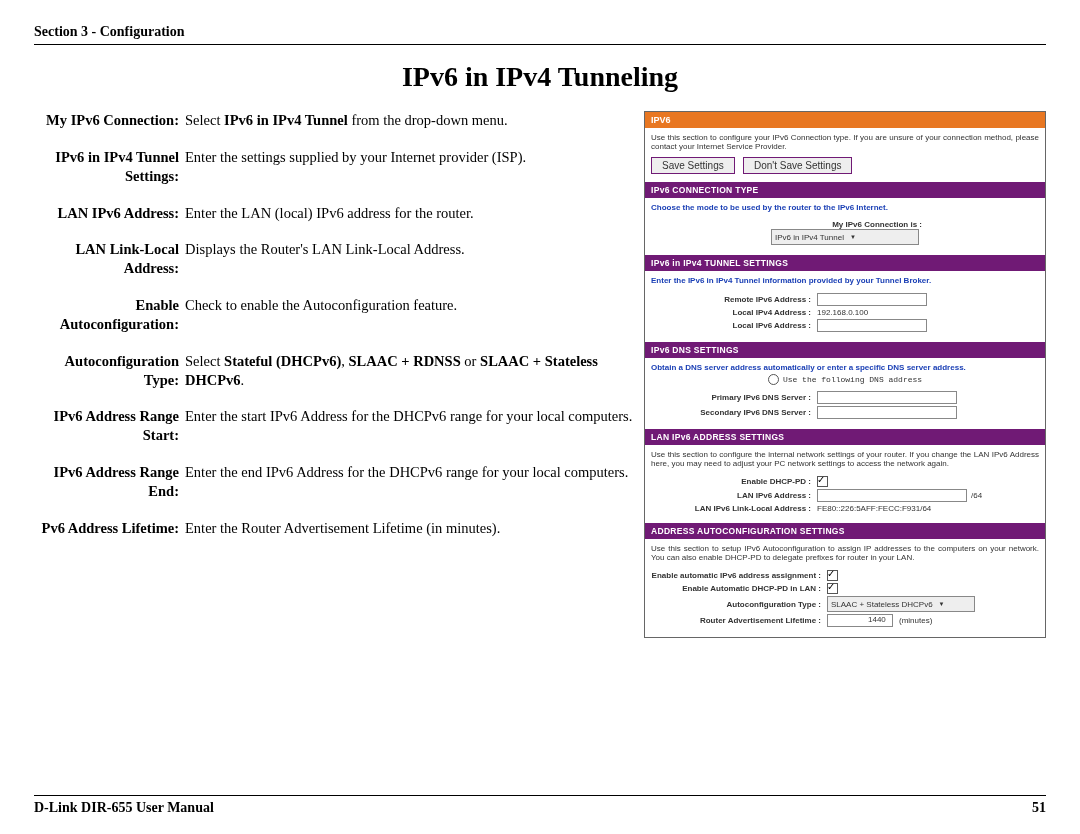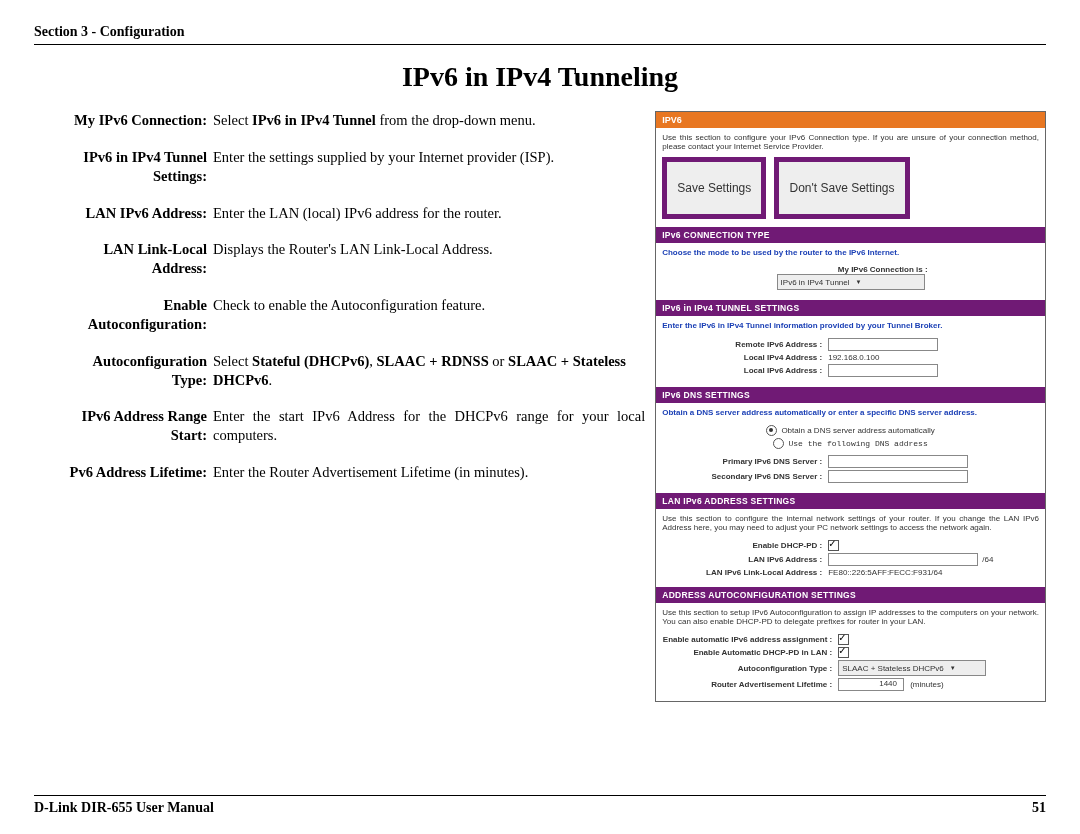--- a/index.html
+++ b/index.html
@@ -1,35 +1,35 @@
 <!DOCTYPE html>
 <html><head>
 <meta charset="utf-8">
 <style>
   body { margin:0; padding:0; font-family: Georgia, 'Times New Roman', serif; background:#fff; color:#000; }
   .page { width:1080px; height:834px; position:relative; box-sizing:border-box; padding:24px 34px 18px 34px; }
   .rule { border:none; border-top:1px solid #000; margin:0; }
   .section-header { font-size:14px; font-weight:bold; padding-bottom:4px; }
   .page-title { text-align:center; font-size:28px; font-weight:bold; margin:16px 0 18px 0; }
-  .content { display:flex; gap:10px;margin-left:28px; }
+  .content { display:flex; gap:10px; }
   .left { width:600px; }
   .right { width:400px; border:1px solid #666; font-family: Verdana, Arial, sans-serif; font-size:8px; color:#000; }
   .defs { font-size:14.5px; line-height:1.3; }
   .drow { display:flex; margin-bottom:18px; }
   .dterm { width:145px; text-align:right; font-weight:bold; padding-right:6px; }
   .ddesc { flex:1; text-align:left; }
   .drow.justify .ddesc { text-align:justify; }
   .footer { position:absolute; left:34px; right:34px; bottom:18px; }
   .footer-line { display:flex; justify-content:space-between; font-size:14px; font-weight:bold; padding-top:4px; }
   
   .r-hdr-orange { background:#e87722; color:#fff; font-weight:bold; padding:3px 6px; font-size:9px; }
   .r-body { padding:5px 6px 8px 6px; font-size:8px; color:#333; }
   .r-hdr-black { background:#701a75; color:#fff; font-weight:bold; padding:3px 6px; font-size:8.5px; letter-spacing:0.3px; }
   .r-blue { color:#1a3fb5; font-weight:bold; font-size:8px; }
-  .r-btn { display:inline-block; border:5px solid #701a75; background:#eee; font-size:12px; padding:19px 10px; margin-right:6px; font-family:Arial,sans-serif; }
+  .r-btn { display:inline-block; border:1px solid #701a75; background:#eee; font-size:10px; padding:2px 10px; margin-right:6px; font-family:Arial,sans-serif; }
   .r-field-row { display:flex; align-items:center; margin:2px 0; }
   .r-field-lbl { width:160px; text-align:right; font-weight:bold; font-size:8px; padding-right:6px; }
   .r-input { border:1px solid #888; background:#fff; height:13px; width:110px; font-size:8px; padding:0 3px; display:inline-block; box-sizing:border-box; }
   .r-select { border:1px solid #888; background:#eee; height:14px; font-size:8px; padding:0 3px; display:inline-flex; align-items:center; gap:6px; }
   .r-select::after { content:"▼"; font-size:6px; color:#333; }
   .r-radio { display:inline-block; width:9px; height:9px; border:1px solid #555; border-radius:50%; margin-right:4px; vertical-align:middle; position:relative; }
   .r-radio.checked::after { content:""; position:absolute; left:1.5px; top:1.5px; width:4px; height:4px; background:#333; border-radius:50%; }
   .r-check { display:inline-block; width:9px; height:9px; border:1px solid #555; background:#fff; position:relative; vertical-align:middle; }
   .r-check.checked::after { content:"✓"; position:absolute; left:-1px; top:-3px; font-size:10px; color:#000; }
   b { font-weight:bold; }
@@ -66,20 +66,24 @@
           <div class="ddesc">Check to enable the Autoconfiguration feature.</div>
         </div>
         <div class="drow">
           <div class="dterm">Autoconfiguration Type:</div>
           <div class="ddesc"><span>Select </span><b>Stateful (DHCPv6)</b><span>, </span><b>SLAAC + RDNSS</b><span> or </span><b>SLAAC + Stateless DHCPv6</b><span>.</span></div>
         </div>
         <div class="drow justify">
           <div class="dterm">IPv6 Address Range Start:</div>
           <div class="ddesc">Enter the start IPv6 Address for the DHCPv6 range for your local computers.</div>
         </div>
+        <div class="drow justify">
+          <div class="dterm">IPv6 Address Range End:</div>
+          <div class="ddesc">Enter the end IPv6 Address for the DHCPv6 range for your local computers.</div>
+        </div>
         <div class="drow">
           <div class="dterm">Pv6 Address Lifetime:</div>
           <div class="ddesc">Enter the Router Advertisement Lifetime (in minutes).</div>
         </div>
       </div>
     </div>
 
     <div class="right">
       <div class="r-hdr-orange">IPV6</div>
       <div class="r-body">
@@ -112,23 +116,20 @@
             <span>192.168.0.100</span>
           </div>
         <div class="r-field-row">
             <div class="r-field-lbl">Local IPv6 Address :</div>
             <span class="r-input"></span>
           </div>
       </div>
       <div class="r-hdr-black">IPv6 DNS SETTINGS</div>
       <div class="r-body">
         <div class="r-blue">Obtain a DNS server address automatically or enter a specific DNS server address.</div>
-        <div style="text-align:center; margin:8px 0 2px 0;">
-          <span class="r-radio checked"></span><span>Obtain a DNS server address automatically</span>
-        </div>
         <div style="text-align:center; margin:2px 0 6px 0;font-family:Liberation Mono, monospace;">
           <span class="r-radio"></span><span>Use the following DNS address</span>
         </div>
         <div class="r-field-row">
             <div class="r-field-lbl">Primary IPv6 DNS Server :</div>
             <span class="r-input" style="width:140px;"></span>
           </div>
         <div class="r-field-row">
             <div class="r-field-lbl">Secondary IPv6 DNS Server :</div>
             <span class="r-input" style="width:140px;"></span>

